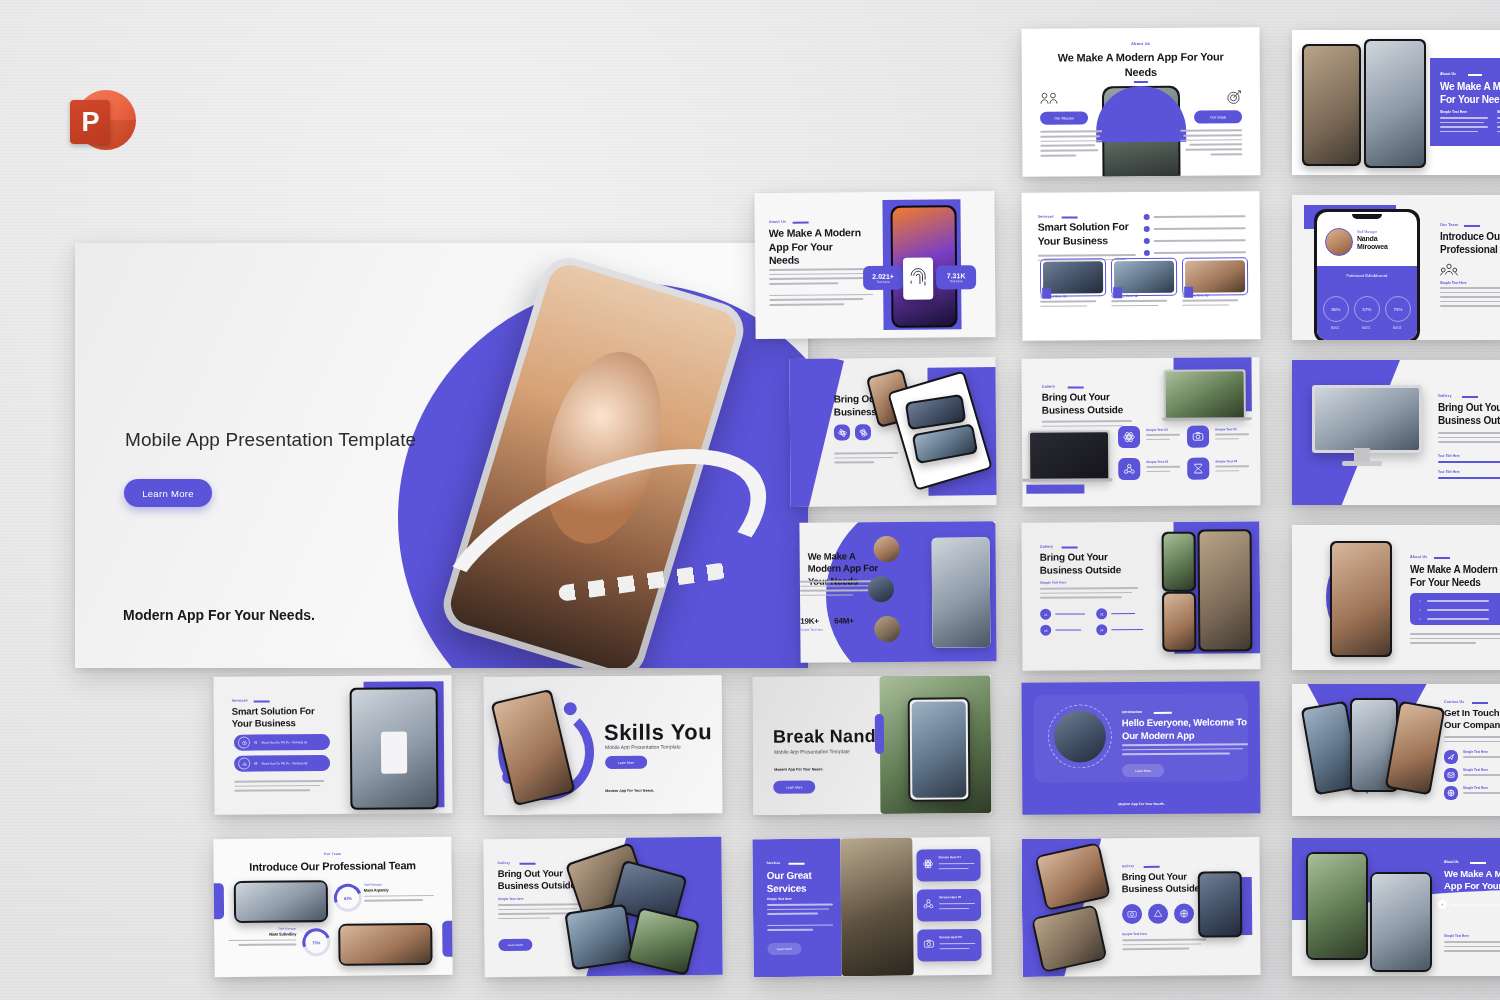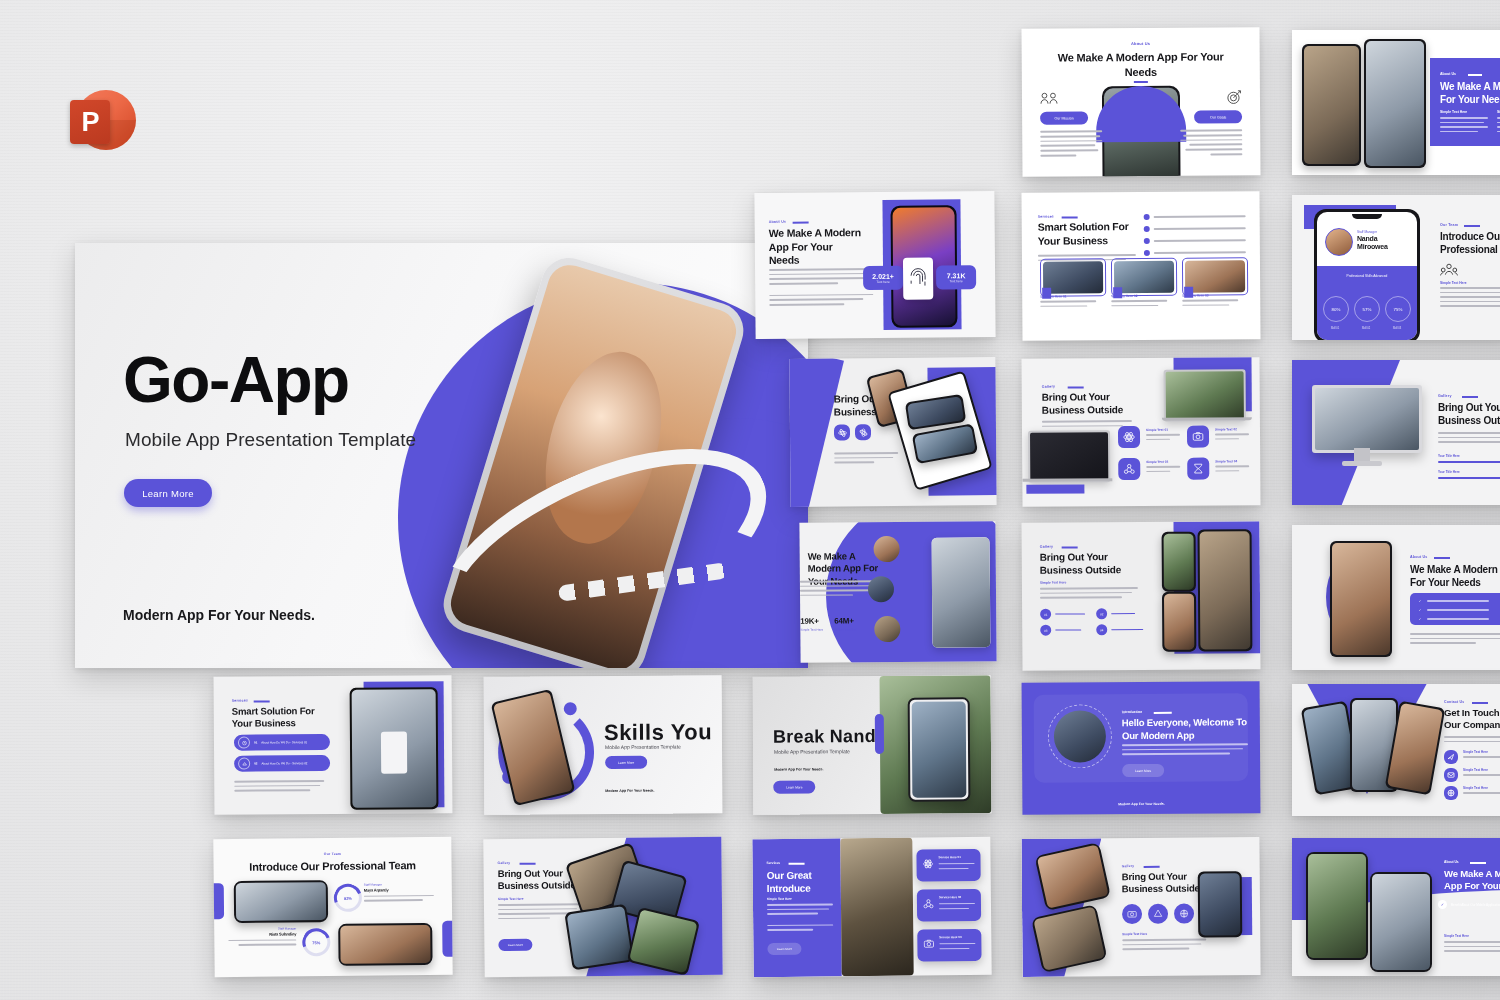--- a/index.html
+++ b/index.html
@@ -130,21 +130,20 @@
   </div>
 
   <div class="slide" id="hero">
     <div class="blob"></div>
     <div class="blob2"></div>
     <div class="phone-hero">
         <div class="scr"></div>
       </div>
     <div class="swoosh"></div>
     <div class="dashes"></div>
-    <div class="h-title">Go-App</div>
     <div class="h-sub">Mobile App Presentation Template</div>
     <div class="h-btn">Learn More</div>
     <div class="h-foot">Modern App For Your Needs.</div>
   </div>
 
   <div class="slide" style="left:1022px;top:28px;width:238px;height:148px;background:#fff;transform:rotate(-.4deg);">
     <div style="position:absolute;left:50%;top:13px;transform:translateX(-50%);font-size:4px;" class="lbl">About Us</div>
     <div style="position:absolute;left:0;right:0;top:22px;text-align:center;font-size:11px;line-height:1.35;padding:0 34px;" class="hd">We Make A Modern App For Your Needs</div>
     <div class="rule" style="position:absolute;left:50%;top:53px;width:14px;margin-left:-7px;"></div>
     <div style="position:absolute;left:50%;top:58px;transform:translateX(-50%);width:74px;height:90px;border-radius:10px 10px 0 0;background:#16161a;padding:2px;">
@@ -772,21 +771,21 @@
       </div>
     <div class="ph" style="position:absolute;left:148px;top:76px;width:58px;height:52px;transform:rotate(14deg);">
         <div class="s photo g"></div>
       </div>
   </div>
 
   <div class="slide" style="left:753px;top:838px;width:238px;height:138px;background:#f2f2f3;transform:rotate(-.6deg);">
     <div class="purple" style="position:absolute;left:0;top:0;width:88px;height:138px;"></div>
     <div style="position:absolute;left:14px;top:22px;font-size:3.3px;color:#fff;font-weight:700;">Services</div>
     <div class="rule" style="position:absolute;left:36px;top:24px;width:16px;background:#fff;"></div>
-    <div style="position:absolute;left:14px;top:30px;width:72px;font-size:10px;line-height:1.3;" class="hd w">Our Great Introduce</div>
+    <div style="position:absolute;left:14px;top:30px;width:72px;font-size:10px;line-height:1.3;" class="hd w">Our Great Services</div>
     <div style="position:absolute;left:14px;top:58px;font-size:3.1px;color:#fff;font-weight:700;">Simple Text Here</div>
     <div class="t-stack" style="position:absolute;left:14px;top:65px;width:66px;">
       <div class="ln w" style="height:1.5px;width:100%"></div>
         <div class="ln w" style="height:1.5px;width:94%"></div>
         <div class="ln w" style="height:1.5px;width:78%"></div>
       <div style="height:4px"></div>
       <div class="ln w" style="height:1.5px;width:100%"></div>
         <div class="ln w" style="height:1.5px;width:70%"></div>
       </div>
     <div style="position:absolute;left:14px;top:104px;width:34px;height:12px;border-radius:6px;background:rgba(255,255,255,.2);display:flex;align-items:center;justify-content:center;color:#fff;font-size:3px;">Learn More</div>

